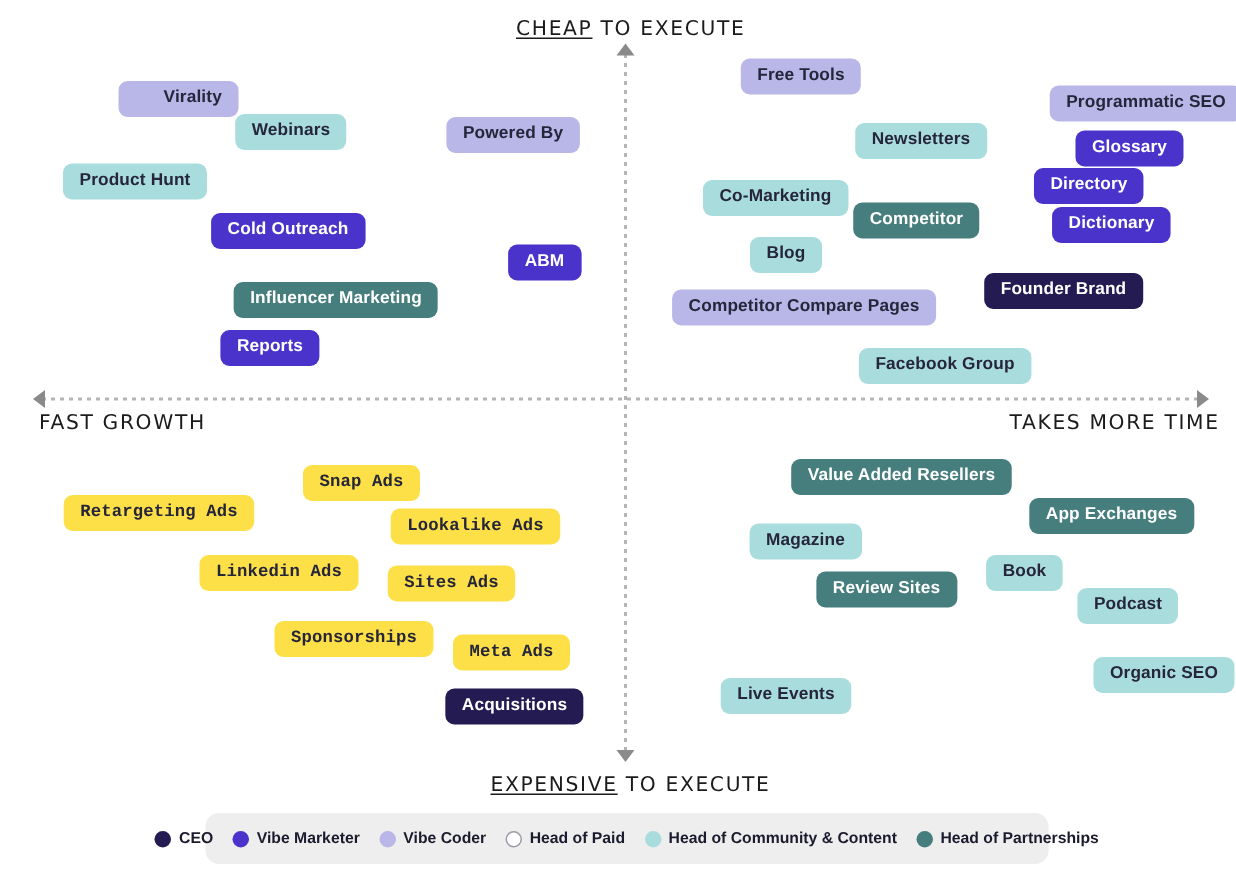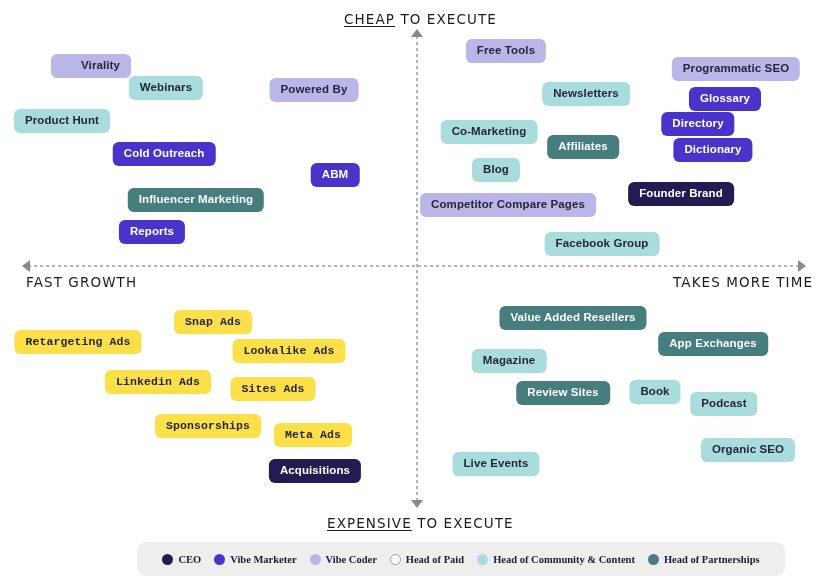--- a/index.html
+++ b/index.html
@@ -99,46 +99,46 @@
     height: 24px;
     padding: 0 11px;
     border-radius: 6px;
     font-size: 11.5px;
     font-weight: 600;
     line-height: 1;
     white-space: nowrap;
     letter-spacing: 0.1px;
     transform: translate(-50%, -50%);
     box-sizing: border-box;
+    margin-left: 28px;
   }
 
   
   .p-ceo        { background: #231b52; color: #ffffff; }
   .p-marketer   { background: #4a33ca; color: #ffffff; }
   .p-coder      { background: #b9b6e8; color: #26263a; }
   .p-paid       { background: #fde047; color: #26263a; font-family: Liberation Mono, monospace; }
   .p-community  { background: #a9dcdc; color: #26263a; }
   .p-partners   { background: #467d7d; color: #ffffff; }
 
   
   #legend {
     position: absolute;
     left: 137px;
     top: 542px;
-    width: 648px;
+    width: 562px;
     height: 34px;
     background: #eeeeee;
     border-radius: 9px;
     display: flex;
     align-items: center;
     justify-content: center;
     gap: 13px;
     box-sizing: border-box;
     padding: 0 14px;
-    font-family: Liberation Serif, serif;
   }
   .legend-item {
     display: flex;
     align-items: center;
     gap: 5px;
     font-size: 10.5px;
     font-weight: 700;
     color: #1b1b2e;
     white-space: nowrap;
   }
@@ -181,39 +181,39 @@
       <div class="badge p-marketer" style="left: 164px; top: 154px;">Cold Outreach</div>
       <div class="badge p-marketer" style="left: 335px; top: 175px;">ABM</div>
       <div class="badge p-partners" style="left: 196px; top: 200px;">Influencer Marketing</div>
       <div class="badge p-marketer" style="left: 152px; top: 232px;">Reports</div>
       <div class="badge p-coder" style="left: 506px; top: 51px;">Free Tools</div>
       <div class="badge p-coder" style="left: 736px; top: 69px;">Programmatic SEO</div>
       <div class="badge p-community" style="left: 586px; top: 94px;">Newsletters</div>
       <div class="badge p-marketer" style="left: 725px; top: 99px;">Glossary</div>
       <div class="badge p-marketer" style="left: 698px; top: 124px;">Directory</div>
       <div class="badge p-community" style="left: 489px; top: 132px;">Co-Marketing</div>
-      <div class="badge p-partners" style="left: 583px; top: 147px;">Affiliates</div>
+      <div class="badge p-partners" style="left: 583px; top: 147px;">Competitor</div>
       <div class="badge p-marketer" style="left: 713px; top: 150px;">Dictionary</div>
       <div class="badge p-community" style="left: 496px; top: 170px;">Blog</div>
       <div class="badge p-ceo" style="left: 681px; top: 194px;">Founder Brand</div>
       <div class="badge p-coder" style="left: 508px; top: 205px;">Competitor Compare Pages</div>
       <div class="badge p-community" style="left: 602px; top: 244px;">Facebook Group</div>
       <div class="badge p-paid" style="left: 213px; top: 322px;">Snap Ads</div>
       <div class="badge p-paid" style="left: 78px; top: 342px;">Retargeting Ads</div>
       <div class="badge p-paid" style="left: 289px; top: 351px;">Lookalike Ads</div>
       <div class="badge p-paid" style="left: 158px; top: 382px;">Linkedin Ads</div>
       <div class="badge p-paid" style="left: 273px; top: 389px;">Sites Ads</div>
       <div class="badge p-paid" style="left: 208px; top: 426px;">Sponsorships</div>
       <div class="badge p-paid" style="left: 313px; top: 435px;">Meta Ads</div>
       <div class="badge p-ceo" style="left: 315px; top: 471px;">Acquisitions</div>
       <div class="badge p-partners" style="left: 573px; top: 318px;">Value Added Resellers</div>
       <div class="badge p-partners" style="left: 713px; top: 344px;">App Exchanges</div>
       <div class="badge p-community" style="left: 509px; top: 361px;">Magazine</div>
       <div class="badge p-partners" style="left: 563px; top: 393px;">Review Sites</div>
-      <div class="badge p-community" style="left: 655px; top: 392px;">Book</div>
+      <div class="badge p-community" style="left: 655px; top: 382px;">Book</div>
       <div class="badge p-community" style="left: 724px; top: 404px;">Podcast</div>
       <div class="badge p-community" style="left: 748px; top: 450px;">Organic SEO</div>
       <div class="badge p-community" style="left: 496px; top: 464px;">Live Events</div>
     </div>
 
   <div id="legend">
       <div class="legend-item">
         <span class="swatch" style="background: rgb(35, 27, 82);"></span>
         <span>CEO</span>
       </div>

